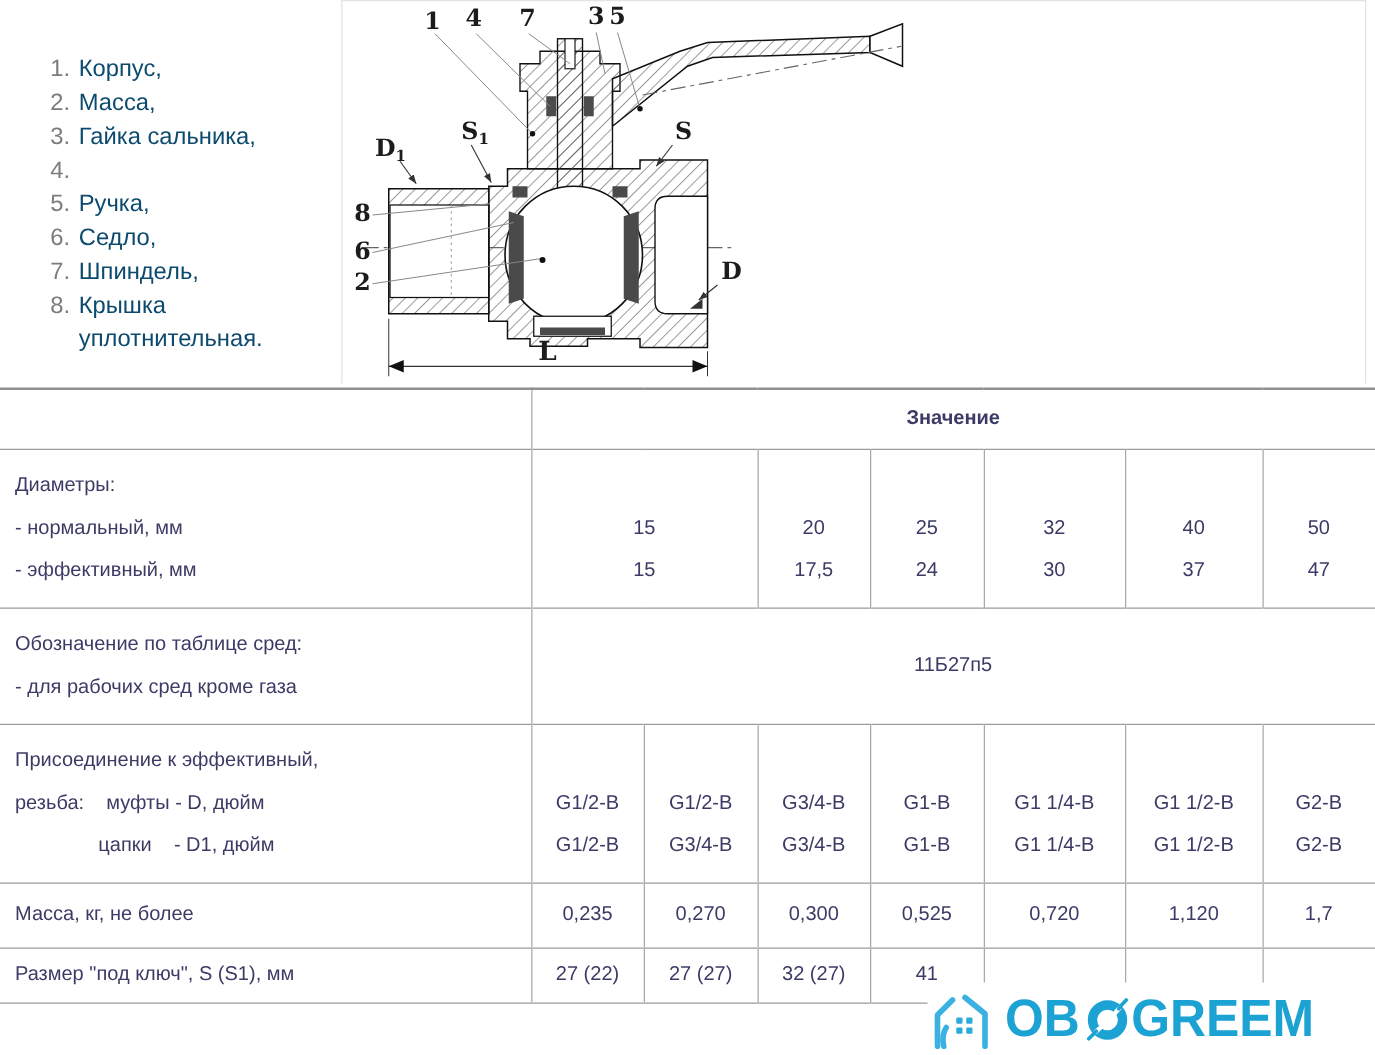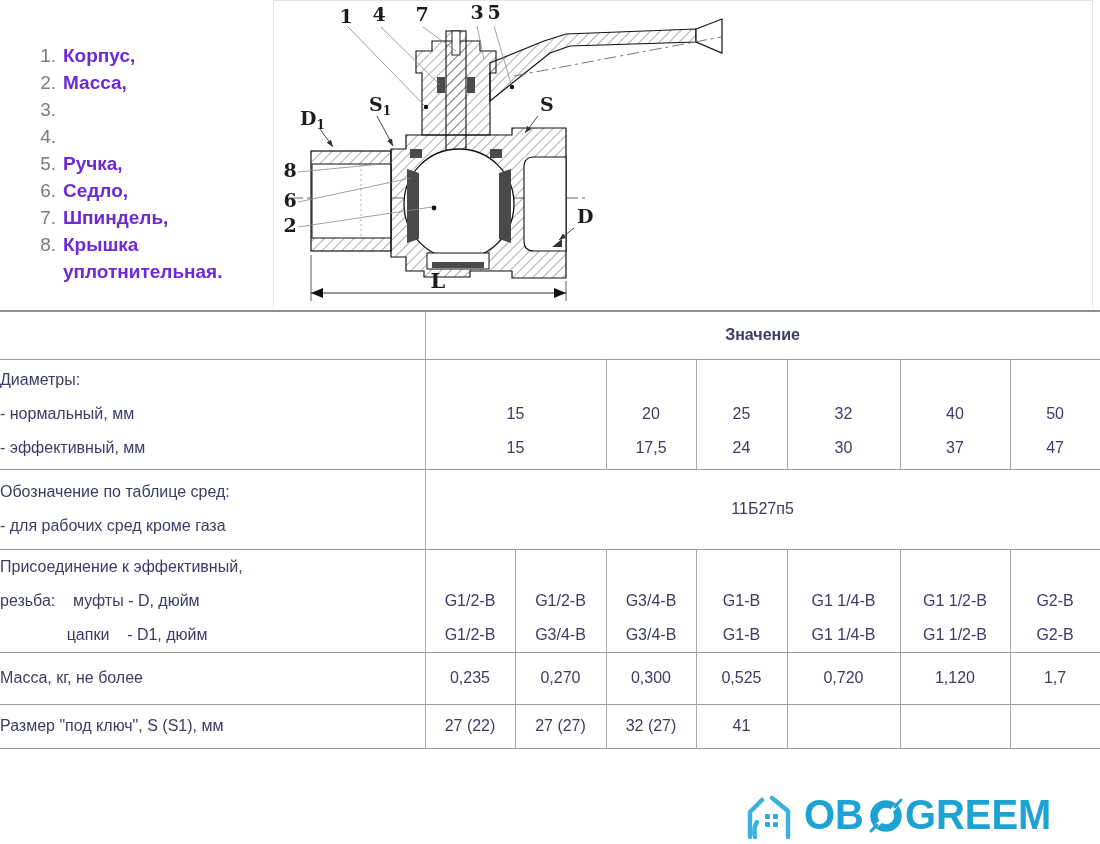--- a/index.html
+++ b/index.html
@@ -2,29 +2,29 @@
 <html><head>
 <meta charset="utf-8">
 <style>
   html,body{margin:0;padding:0;background:#fff;}
   #page{position:relative;width:1100px;height:844px;background:#ffffff;overflow:hidden;
         font-family:"Liberation Sans",sans-serif;}
   
   #parts{position:absolute;left:30px;top:42px;width:235px;}
   .prow{display:flex;line-height:27px;font-size:19px;}
   .pnum{width:26px;text-align:right;color:#7b7b80;flex:0 0 26px;}
-  .pname{margin-left:7px;font-weight:bold;color:#6d28d9;}
+  .pname{margin-left:7px;font-weight:normal;color:#0c4a6e;}
   
   #drawbox{position:absolute;left:273px;top:0;width:820px;height:307px;
            border:1px solid #e4e4e4;border-bottom:none;box-sizing:border-box;background:#fff;}
   
   #spec{position:absolute;left:0;top:310px;border-collapse:collapse;table-layout:fixed;
         width:1100px;background:#fff;border-top:2px solid #8f8f8f;border-bottom:1px solid #9b9b9b;
         border-right:1px solid #ababab;}
-  #spec td{padding:0;vertical-align:middle;font-size:16px;color:#3b3b66;}
+  #spec td{padding:12px;vertical-align:middle;font-size:16px;color:#3b3b66;}
   #spec tr{border-top:1px solid #9b9b9b;}
   #spec tr.first{border-top:none;}
   .vline{border-left:1px solid #a9a9a9;}
   .hdr{font-weight:bold;color:#22227c;text-align:center;font-size:17px;}
   .c{text-align:center;}
   .plabel{text-align:left;padding-left:8px;}
   .ln{height:34px;line-height:34px;white-space:pre;overflow:hidden;}
   
   #wm{position:absolute;left:742px;top:786px;width:358px;height:58px;background:#fff;
       display:flex;align-items:center;}
@@ -41,20 +41,21 @@
     <div class="prow">
         <span class="pnum">1.</span>
         <span class="pname">Корпус,</span>
       </div>
     <div class="prow">
         <span class="pnum">2.</span>
         <span class="pname">Масса,</span>
       </div>
     <div class="prow">
         <span class="pnum">3.</span>
+        <span class="pname">Гайка сальника,</span>
       </div>
     <div class="prow">
         <span class="pnum">4.</span>
       </div>
     <div class="prow">
         <span class="pnum">5.</span>
         <span class="pname">Ручка,</span>
       </div>
     <div class="prow">
         <span class="pnum">6.</span>

